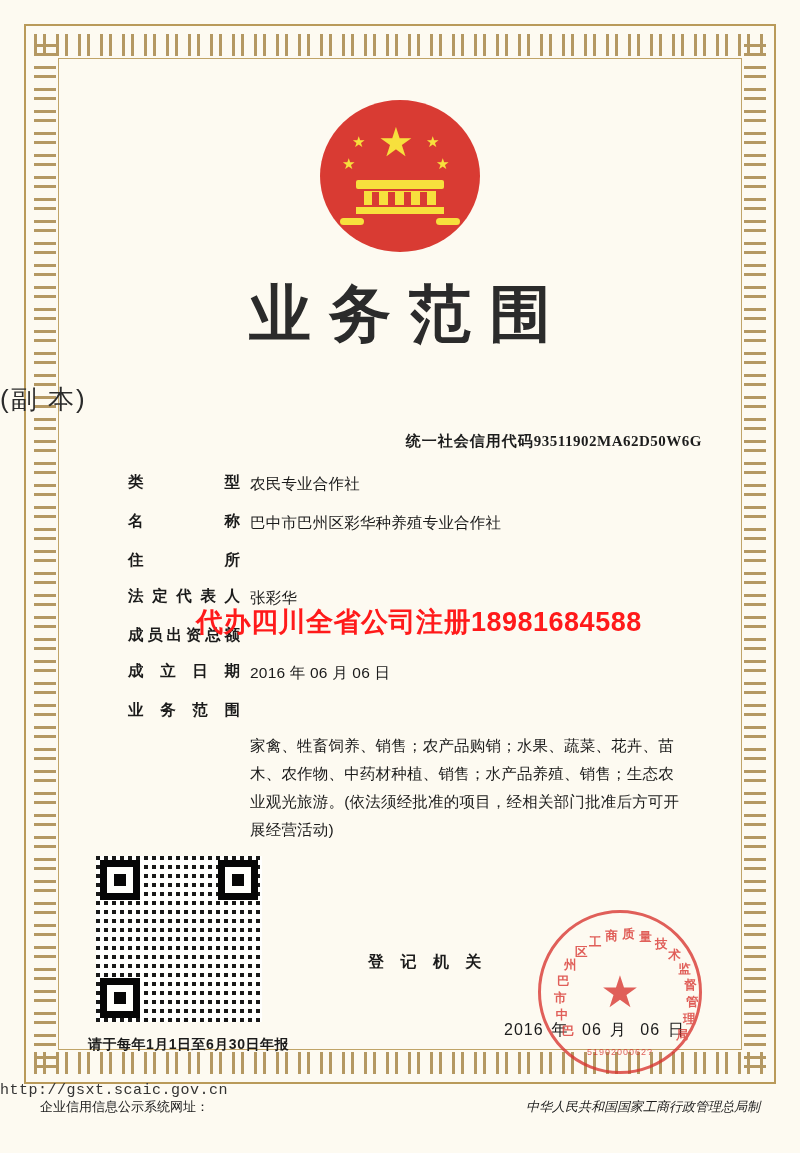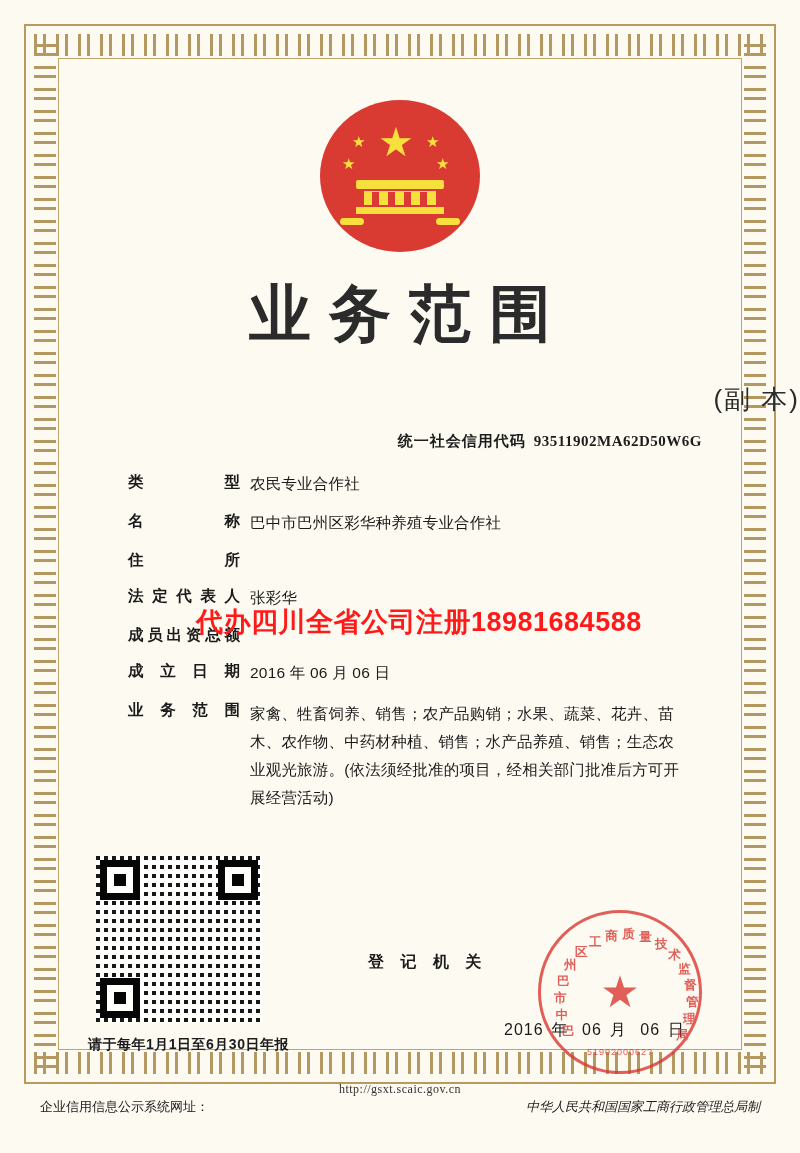--- a/index.html
+++ b/index.html
@@ -165,39 +165,38 @@
     font-size: 62px;
     font-weight: bold;
     letter-spacing: 18px;
     text-indent: 18px;
     color: #2b2b2b;
   }
   .subtitle {
     position: absolute;
     left: 0; right: 0;
     top: 382px;
-    text-align: right;
+    text-align: left;
     font-size: 26px;
     color: #2b2b2b;
     letter-spacing: 2px;
   }
   .credit-code {
     position: absolute;
     right: 98px;
     top: 432px;
     font-size: 15px;
     font-weight: bold;
     color: #1d1d1d;
     letter-spacing: 1px;
   }
   .credit-code .code {
     font-family: "Liberation Serif", "DejaVu Serif", serif;
     font-weight: bold;
     letter-spacing: .5px;
-    margin-left: 8px;
   }
 
   
   .fields {
     position: absolute;
     left: 128px;
     top: 472px;
     width: 560px;
   }
   .row {
@@ -217,21 +216,21 @@
     padding-right: 10px;
     box-sizing: border-box;
   }
   .row .val {
     flex: 1;
     font-size: 15.5px;
     color: #1b1b1b;
     line-height: 1.55;
     letter-spacing: .2px;
   }
-  .row.scope .val { line-height: 1.8; }
+  .row.scope .val { line-height: 1.8; margin-top: 32px; }
 
   
   .watermark {
     position: absolute;
     left: 196px;
     top: 604px;
     font-size: 27px;
     font-weight: bold;
     color: #ff1a1a;
     letter-spacing: .5px;
@@ -342,23 +341,23 @@
     color: #1b1b1b;
     letter-spacing: .5px;
     margin-top: 6px;
   }
 
   
   .site-url {
     position: absolute;
     left: 0; right: 0;
     top: 1082px;
-    text-align: center;
-    font-family: Liberation Serif, serif;
-    font-size: 12px;
+    text-align: left;
+    font-family: Liberation Mono, monospace;
+    font-size: 15px;
     color: #333;
     letter-spacing: .5px;
   }
   .footer-left {
     position: absolute;
     left: 40px;
     top: 1098px;
     font-size: 13px;
     color: #1b1b1b;
   }

